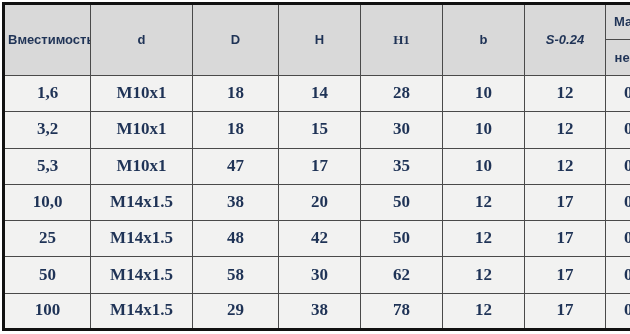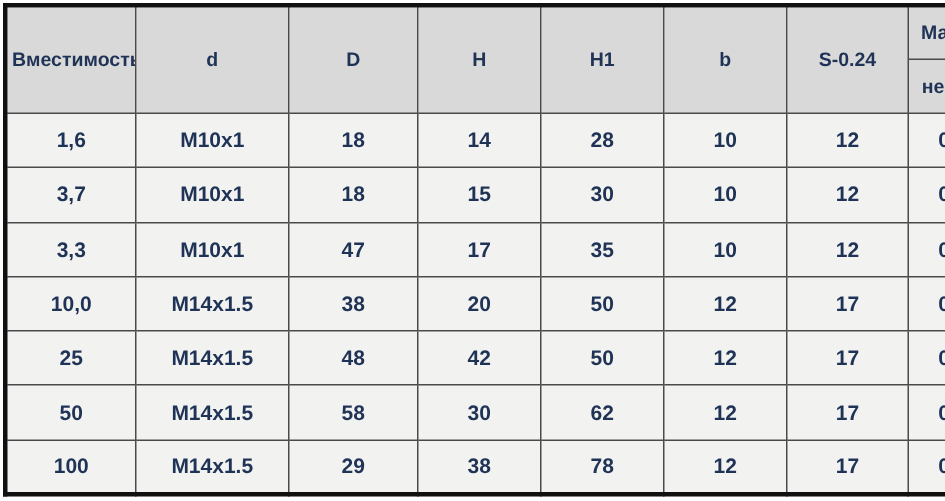--- a/index.html
+++ b/index.html
@@ -39,29 +39,30 @@
     padding: 2px 3px;
     line-height: 1.35;
     overflow: hidden;
   }
   table.spec-table thead th {
     background: #d9d9d9;
     font-size: 13px;
   }
   table.spec-table tbody td {
     background: #f2f2f1;
-    font-size: 14px;
+    font-size: 17px;
+    font-family: Liberation Serif, serif;
   }
   th.col-capacity { width: 79px; }
   th.col-d        { width: 95px; }
   th.col-D        { width: 79px; }
   th.col-H        { width: 75px; }
-  th.col-H1       { width: 75px; }
+  th.col-H1       { width: 75px; font-family: Liberation Serif, serif; }
   th.col-b        { width: 75px; }
-  th.col-s        { width: 74px; }
+  th.col-s        { width: 74px; font-style: italic; }
   th.col-mass     { width: 74px; }
 
   .mass-head {
     padding: 0 !important;
     border: 1px solid #4a4a4a;
   }
   .mass-head .mass-line {
     box-sizing: border-box;
     height: 35px;
     display: flex;
@@ -103,31 +104,31 @@
           <td>1,6</td>
           <td>M10x1</td>
           <td>18</td>
           <td>14</td>
           <td>28</td>
           <td>10</td>
           <td>12</td>
           <td>0.016</td>
         </tr>
         <tr>
-          <td>3,7</td>
+          <td>3,2</td>
           <td>M10x1</td>
           <td>18</td>
           <td>15</td>
           <td>30</td>
           <td>10</td>
           <td>12</td>
           <td>0.025</td>
         </tr>
         <tr>
-          <td>3,3</td>
+          <td>5,3</td>
           <td>M10x1</td>
           <td>47</td>
           <td>17</td>
           <td>35</td>
           <td>10</td>
           <td>12</td>
           <td>0.060</td>
         </tr>
         <tr>
           <td>10,0</td>

